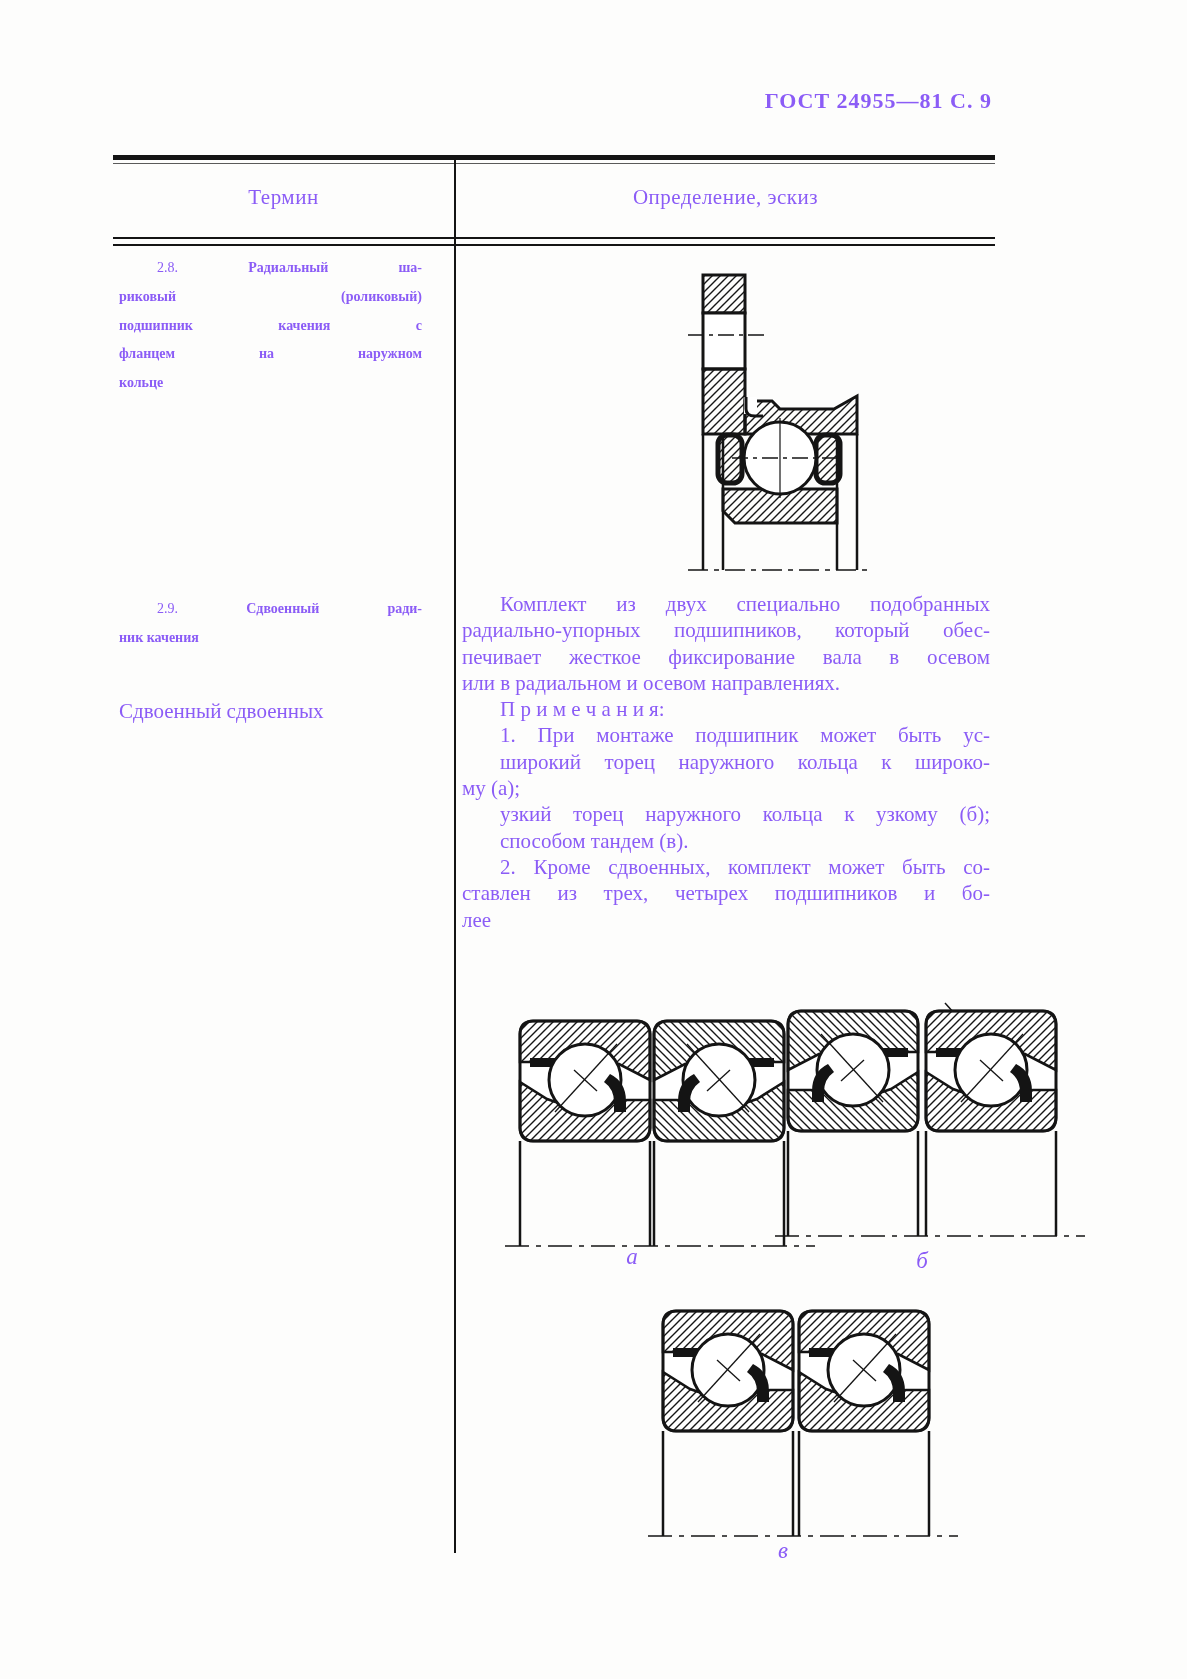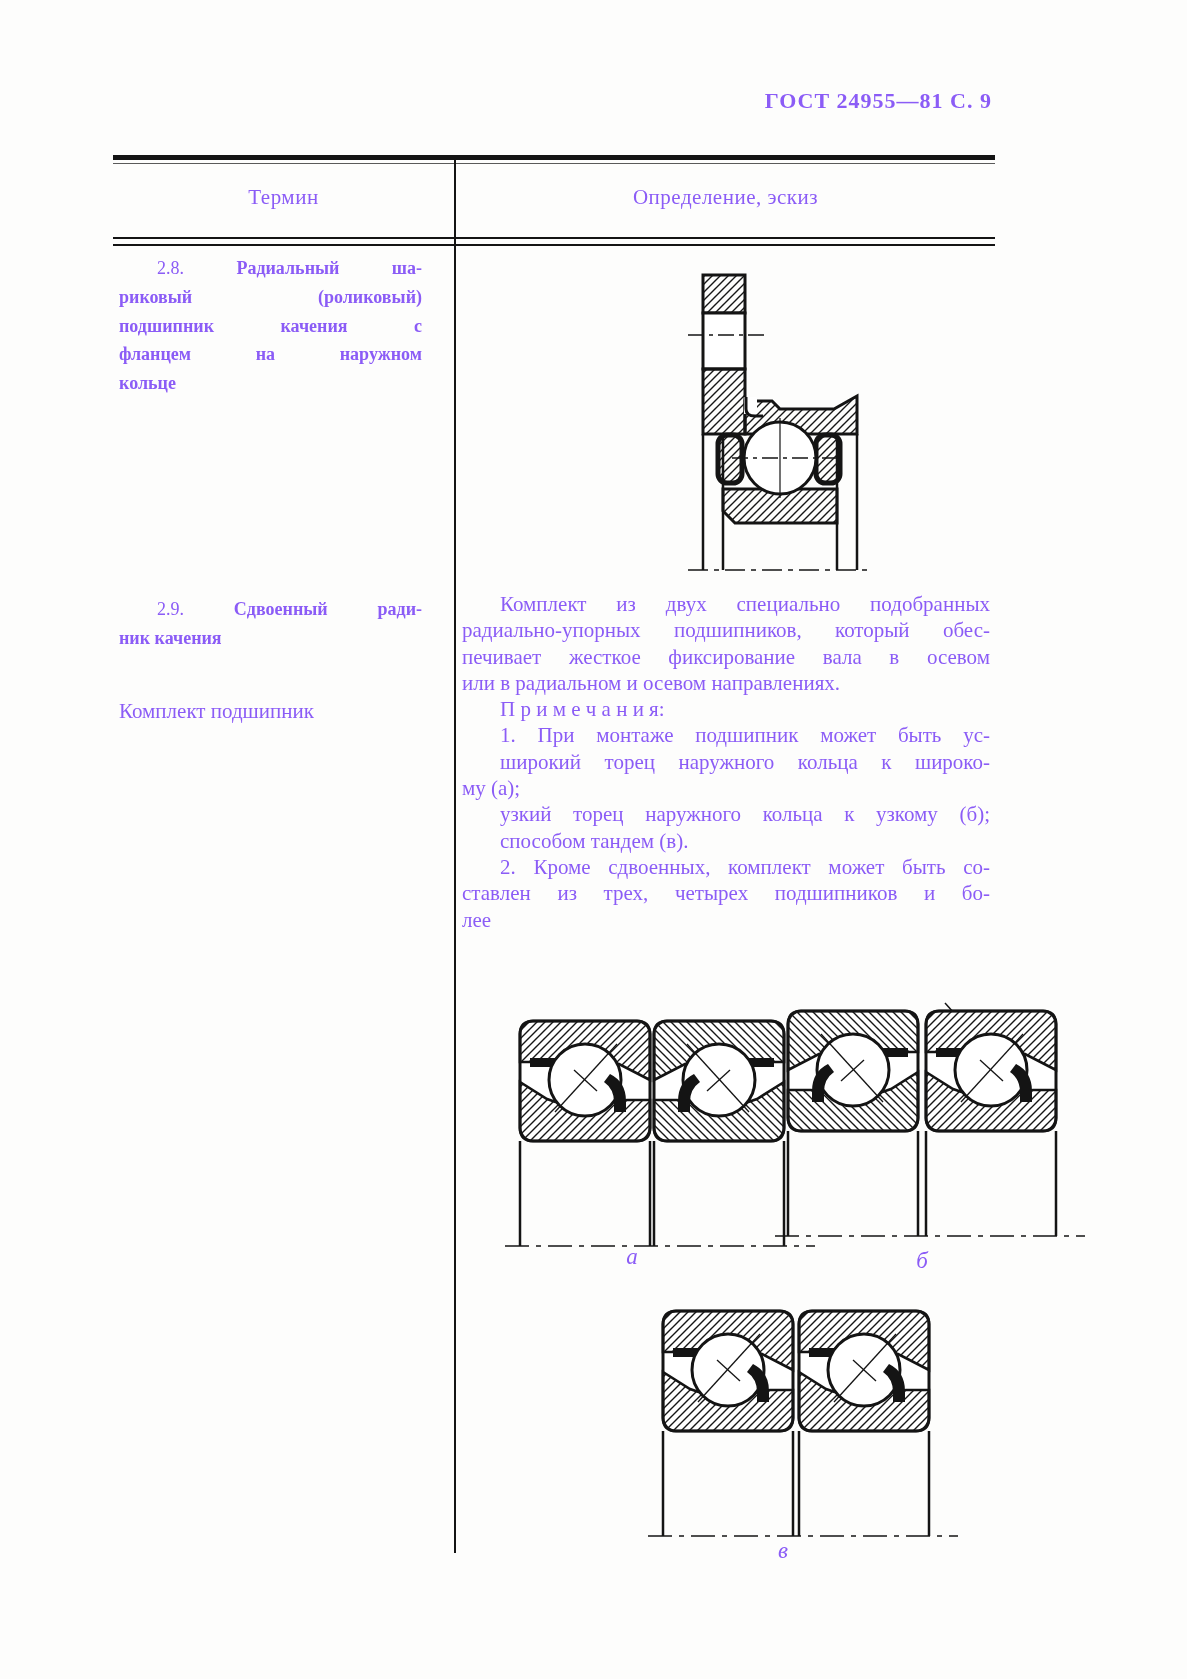--- a/index.html
+++ b/index.html
@@ -11,21 +11,21 @@
   
   .rule{position:absolute; background:#141414;}
   
   .doc-header{
     position:absolute; left:500px; top:88px; width:492px;
     text-align:right; font-size:22px; font-weight:bold; letter-spacing:1px;
   }
   
   .colhead{position:absolute; top:185px; font-size:21px; text-align:center; letter-spacing:.5px;}
   
-  .termblock{position:absolute; left:119px; width:303px; font-size:18px; line-height:28.8px;}
+  .termblock{position:absolute; left:119px; width:303px; font-size:14px; line-height:28.8px;}
   .defblock{position:absolute; left:462px; width:528px; font-size:21px; line-height:26.3px;}
   .b{font-weight:bold;}
   .tl{white-space:normal;}
   .jl{text-align:justify; text-align-last:justify;}
   .ll{text-align:left; text-align-last:left;}
   .ind{text-indent:38px;}
   .num{font-weight:normal;}
   .synonym{position:absolute; left:119px; top:699px; width:303px; font-size:21px;}
   .figlabel{position:absolute; width:120px; text-align:center;
     font-style:italic; font-size:23px;}
@@ -90,21 +90,21 @@
     <line x1="92" y1="150" x2="92" y2="230" stroke="#141414" stroke-width="1.2"></line>
     <line x1="44" y1="190" x2="152" y2="190" stroke="#141414" stroke-width="1.3" stroke-dasharray="16 5 4 5"></line>
     <path d="M15,166 V302 M35,166 V302 M149,166 V302 M169,166 V302" fill="none" stroke="#141414" stroke-width="2.5"></path>
     <line x1="0" y1="302" x2="180" y2="302" stroke="#141414" stroke-width="1.6" stroke-dasharray="20 6 5 6"></line>
   </svg>
 
   <div class="termblock" style="top:595px; font-weight:bold;">
     <div class="tl jl ind"><span class="num">2.9.</span> <span class="b">Сдвоенный ради-</span></div>
     <div class="tl ll b">ник качения</div>
   </div>
-  <div class="synonym">Комплект подшипник</div>
+  <div class="synonym">Сдвоенный сдвоенных</div>
 
   <div class="defblock" style="top:591px;">
     <div class="tl jl ind">Комплект из двух специально подобранных</div>
     <div class="tl jl">радиально-упорных подшипников, который обес-</div>
     <div class="tl jl">печивает жесткое фиксирование вала в осевом</div>
     <div class="tl ll">или в радиальном и осевом направлениях.</div>
     <div class="tl ll ind">П р и м е ч а н и я:</div>
     <div class="tl jl ind">1. При монтаже подшипник может быть ус-</div>
     <div class="tl jl ind">широкий торец наружного кольца к широко-</div>
     <div class="tl ll">му (а);</div>

